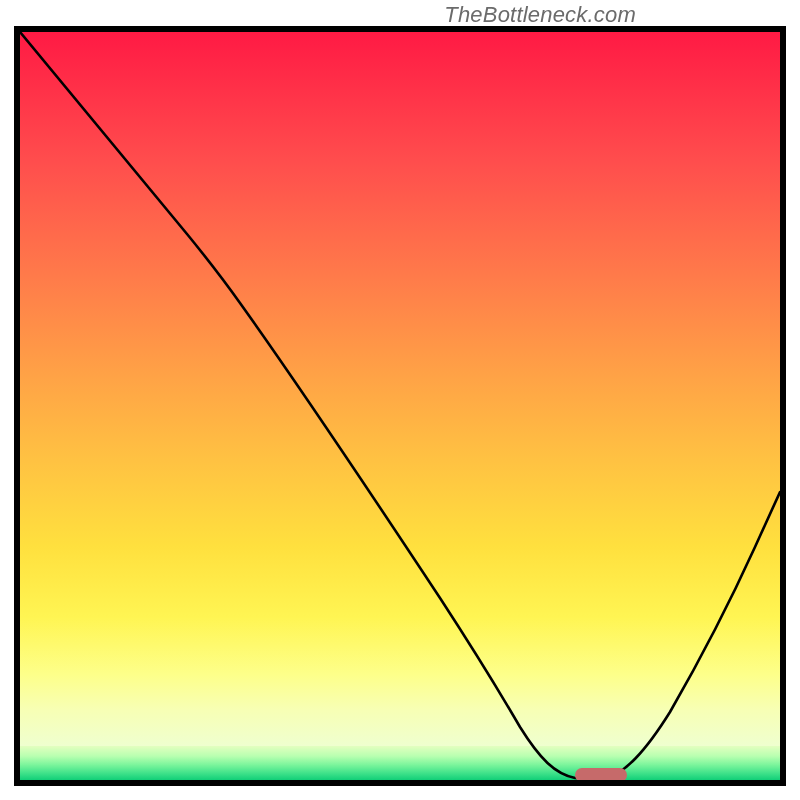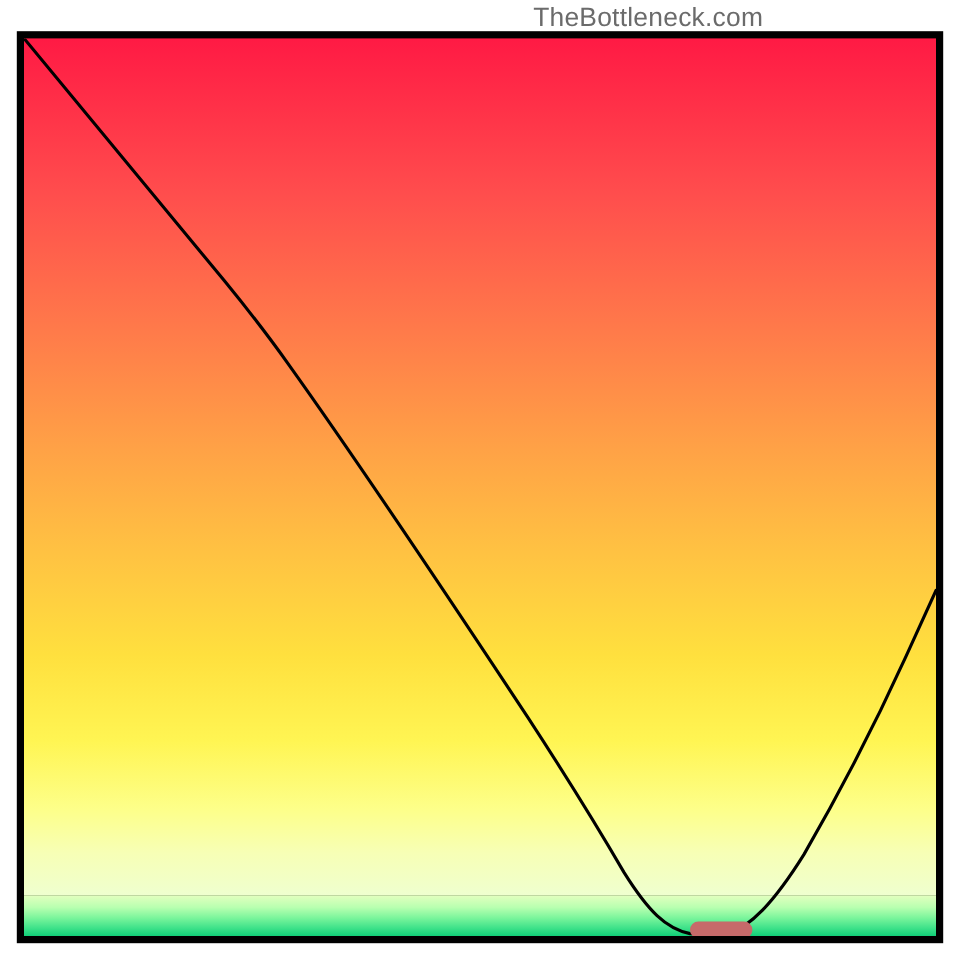--- a/index.html
+++ b/index.html
@@ -8,20 +8,21 @@
     width: 800px;
     height: 800px;
     background: #ffffff;
     font-family: Arial, Helvetica, sans-serif;
   }
   .frame {
     position: relative;
     width: 650px;
     height: 800px;
     box-sizing: border-box;
+    font-style: italic;
   }
   .plot-border {
     position: absolute;
     left: 14px;
     top: 26px;
     width: 772px;  
     height: 760px; 
     background: #000000;
     box-sizing: border-box;
     overflow: hidden;

